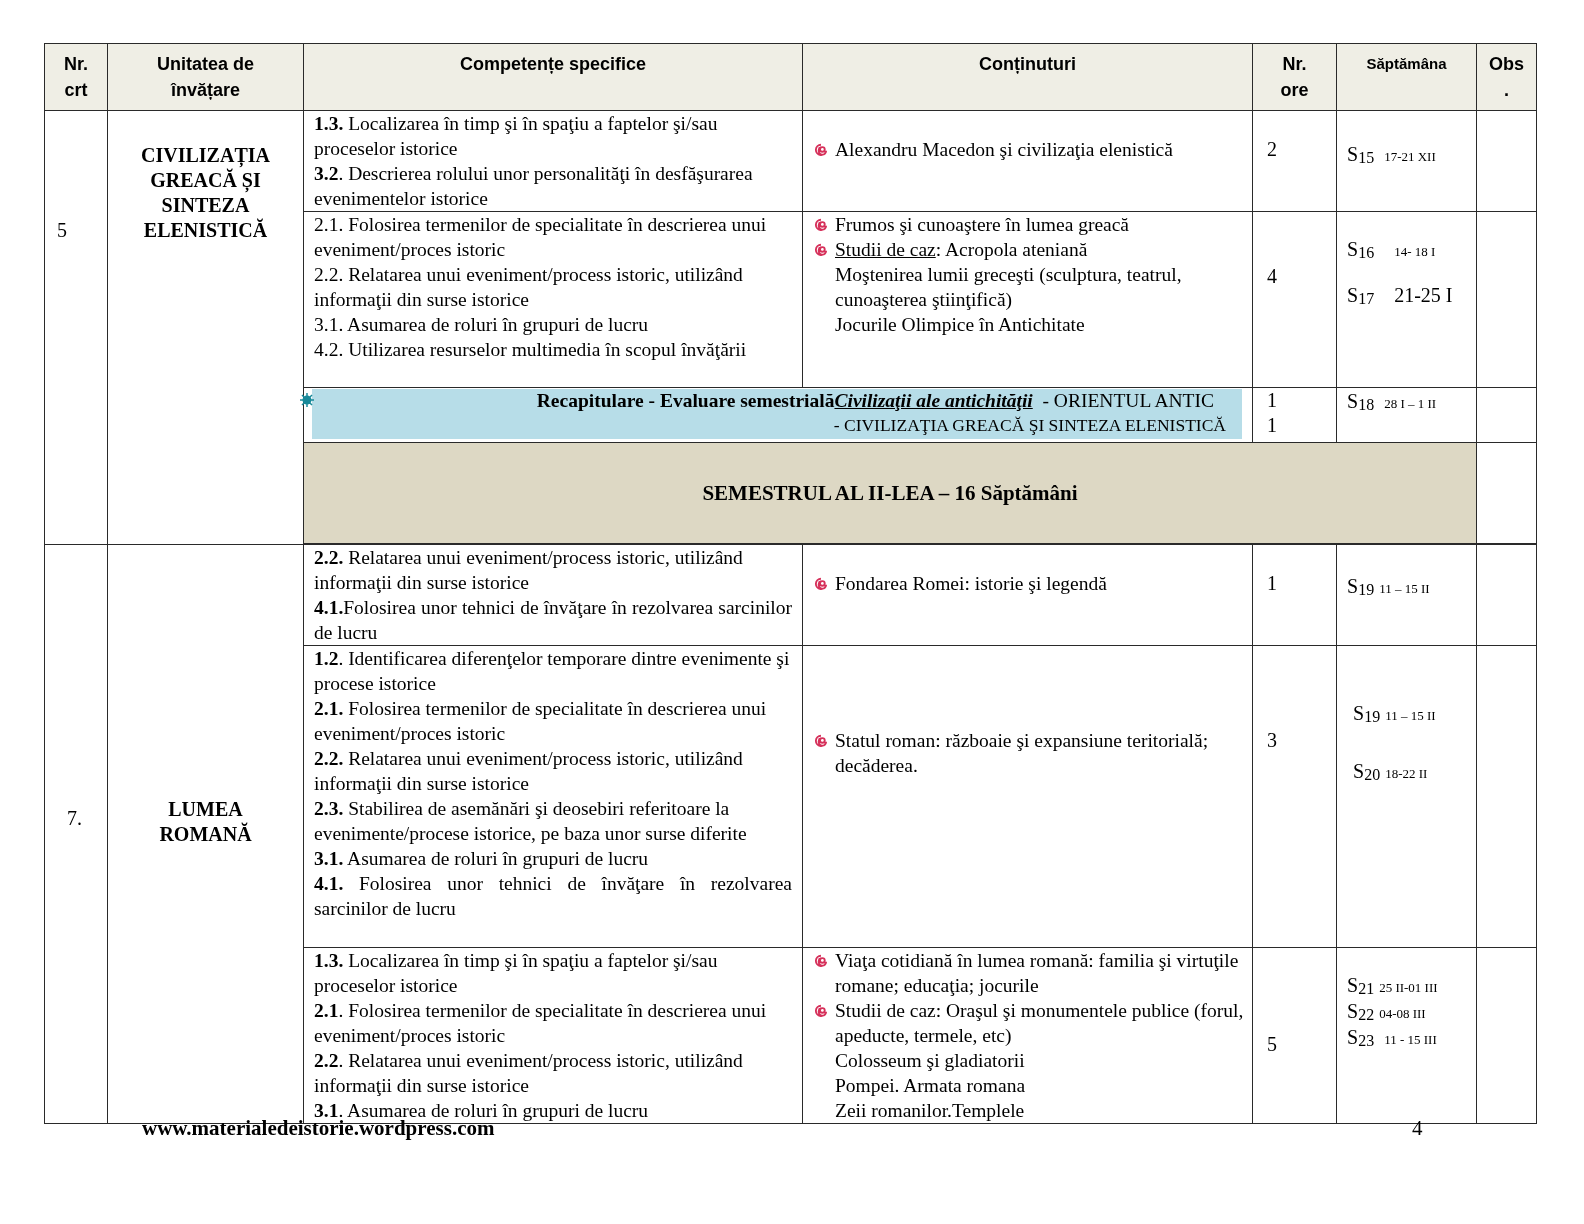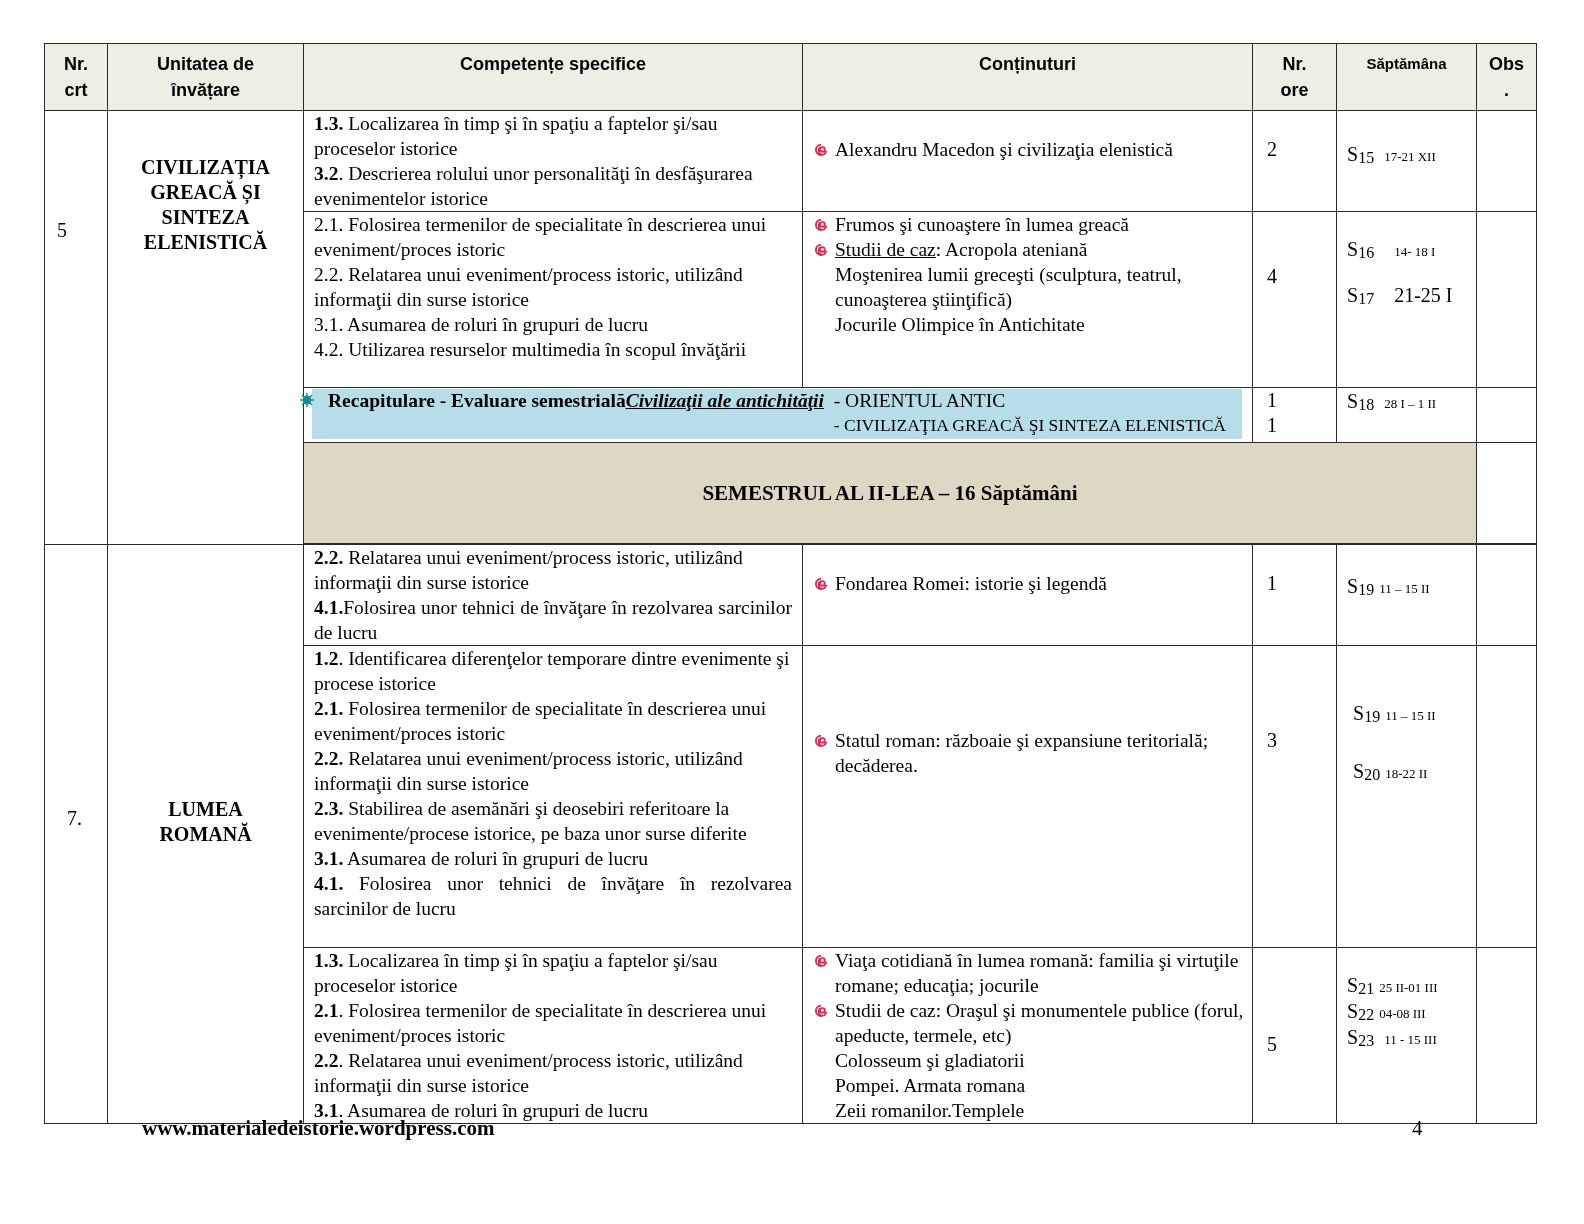--- a/index.html
+++ b/index.html
@@ -18,21 +18,21 @@
   .spiral { display:inline-block; width:15px; height:15px; margin-top:4px; }
   .nr { font-size:20px; padding:0 0 0 12px !important; }
   .unit { font-weight:bold; font-size:20px; text-align:center; line-height:25px; }
   .ore { font-size:20px; padding:0 0 0 14px !important; line-height:25px; }
   .week { font-size:20px; padding:0 0 0 10px !important; line-height:26px; }
   .week .sub { font-size:16px; vertical-align:-2px; }
   .week .dt { font-size:13px; }
   .recap-cell { padding:0 !important; position:relative; }
   .recap-box { position:absolute; left:8px; right:10px; top:1px; height:50px; background:#b7dde8; font-size:19.5px; line-height:24px; }
   .recap-star { position:absolute; left:-12px; top:4px; width:14px; height:14px; }
-  .recap-l1 { display:flex; justify-content:flex-start; padding:0 28px 0 16px; }
+  .recap-l1 { display:flex; justify-content:flex-end; padding:0 28px 0 16px; }
   .recap-l1 .b { font-weight:bold; }
   .recap-l1 .r i { font-weight:bold; text-decoration:underline; }
   .recap-l2 { text-align:right; padding-right:16px; font-size:17.5px; }
   .sem-cell { background:#ddd8c4; text-align:center; vertical-align:middle !important; font-weight:bold; font-size:21px; }
   .footer-url { position:absolute; left:142px; top:1116px; font-size:21px;font-weight:bold; }
   .footer-page { position:absolute; left:1412px; top:1116px; font-size:21px; }
   u.und { text-decoration:underline; }
 </style>
 </head>
 <body>
@@ -65,21 +65,21 @@
     <th><span>Nr.</span><br><span>ore</span></th>
     <th class="small">Săptămâna</th>
     <th><span>Obs</span><br><span>.</span></th>
   </tr>
 
   <tr style="height:101px">
     <td class="nr" rowspan="5" style="vertical-align:top;padding-top:54px !important">
             <div style="padding-top:54px">5</div>
           </td>
     <td class="unit" rowspan="5">
-      <div style="padding-top:44px">
+      <div style="padding-top:32px">
         <div>CIVILIZAȚIA</div>
               <div>GREACĂ ȘI</div>
               <div>SINTEZA</div>
               <div>ELENISTICĂ</div>
       </div>
     </td>
     <td class="cell-comp">
       <p><b>1.3.</b><span> Localizarea în timp şi în spaţiu a faptelor şi/sau proceselor istorice</span></p>
       <p><b>3.2</b><span>. Descrierea rolului unor personalităţi în desfăşurarea evenimentelor istorice</span></p>
     </td>

